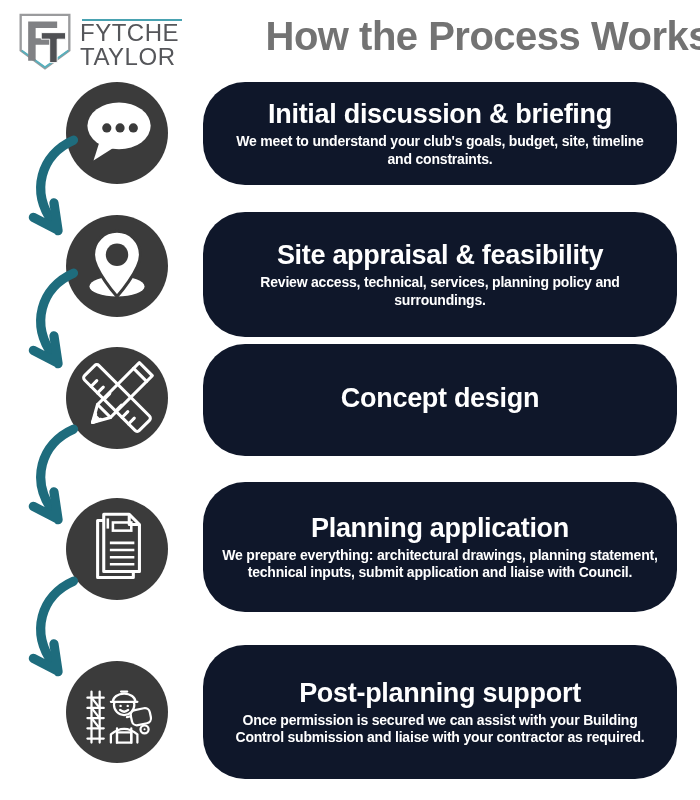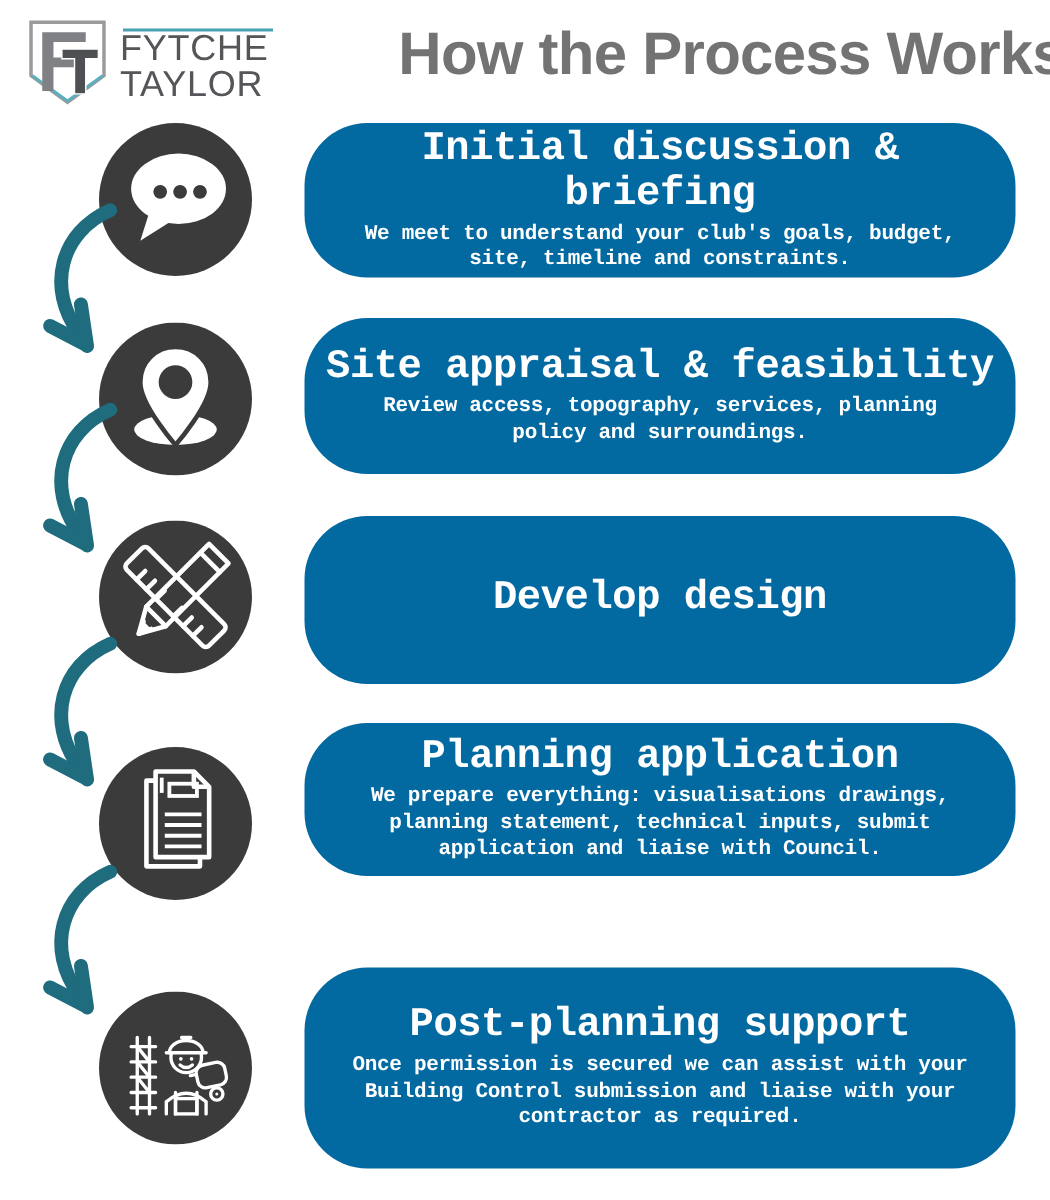--- a/index.html
+++ b/index.html
@@ -14,26 +14,26 @@
   .logo-topline{position:absolute;left:2px;top:4px;width:100px;height:2px;background:#49a2b1;}
   .logo-line{font-size:24px;line-height:0.98;color:#55565a;letter-spacing:0.5px;font-weight:400;}
   .main-title{
     position:absolute;left:216px;top:14px;width:494px;text-align:right;
     font-size:40px;font-weight:bold;color:#737373;letter-spacing:-0.5px;
   }
   
   .step-icon{position:absolute;left:66px;width:102px;height:102px;}
   .i1{top:82px;} .i2{top:215px;} .i3{top:347px;} .i4{top:498px;} .i5{top:661px;}
   .step-box{
-    position:absolute;left:203px;width:474px;background:#0369a1;border-radius:42px;
+    position:absolute;left:203px;width:474px;background:#0f172a;border-radius:42px;
     display:flex;flex-direction:column;align-items:center;justify-content:center;
-    color:#ffffff;text-align:center;box-sizing:border-box;padding:4px 14px;font-family:Liberation Mono, monospace;
+    color:#ffffff;text-align:center;box-sizing:border-box;padding:4px 14px;
   }
-  .b1{top:82px;height:103px;} .b2{top:212px;height:104px;}
-  .b3{top:344px;height:112px;} .b4{top:482px;height:102px;} .b5{top:645px;height:134px;}
+  .b1{top:82px;height:103px;} .b2{top:212px;height:125px;}
+  .b3{top:344px;height:112px;} .b4{top:482px;height:130px;} .b5{top:645px;height:134px;}
   .step-title{font-size:27px;font-weight:bold;letter-spacing:-0.3px;margin:0 0 3px 0;}
   .step-body{font-size:14px;font-weight:bold;letter-spacing:-0.2px;line-height:1.24;margin:0;}
   .w420{max-width:420px;} .w400{max-width:400px;}
   .b3 .step-body{font-size:16.5px;}
   
   .arrow{position:absolute;left:26px;width:60px;height:108px;}
   .a1{top:134px;} .a2{top:267px;} .a3{top:423px;} .a4{top:575px;}
 </style>
 </head>
 <body>
@@ -75,21 +75,21 @@
   </svg>
 
   <svg class="step-icon i2" viewBox="0 0 100 100">
     <circle cx="50" cy="50" r="50" fill="#3b3b3b"></circle>
     <ellipse cx="50" cy="70" rx="27" ry="10" fill="#ffffff"></ellipse>
     <path d="M50 16 C37 16 27 26 27 39 C27 54 50 80 50 80 C50 80 73 54 73 39 C73 26 63 16 50 16 Z" fill="#ffffff" stroke="#3b3b3b" stroke-width="3"></path>
     <circle cx="50" cy="39" r="11" fill="#3b3b3b"></circle>
   </svg>
   <div class="step-box b2">
     <h2 class="step-title">Site appraisal &amp; feasibility</h2>
-    <p class="step-body w400">Review access, topography, services, planning policy and surroundings.</p>
+    <p class="step-body w400">Review access, technical, services, planning policy and surroundings.</p>
   </div>
 
   <svg class="arrow a2" viewBox="0 0 58 105">
     <path d="M46 6 C14 20 4 56 26 86" stroke="#1e6c7d" stroke-width="9" fill="none" stroke-linecap="round"></path>
     <path d="M7 81 L30 93 M27 67 L31 94" stroke="#1e6c7d" stroke-width="9" fill="none" stroke-linecap="round"></path>
   </svg>
 
   <svg class="step-icon i3" viewBox="0 0 100 100">
     <circle cx="50" cy="50" r="50" fill="#3b3b3b"></circle>
     <g stroke="#ffffff" stroke-width="3" fill="none" stroke-linejoin="round" stroke-linecap="round">
@@ -99,21 +99,21 @@
       </g>
       <g transform="rotate(45 50 50)">
         <rect x="41" y="10" width="18" height="58"></rect>
         <path d="M41 18 h18"></path>
         <path d="M41 68 L50 84 L59 68"></path>
         <path d="M46.5 76 L50 84 L53.5 76" fill="#ffffff"></path>
       </g>
     </g>
   </svg>
   <div class="step-box b3">
-    <h2 class="step-title">Develop design</h2>
+    <h2 class="step-title">Concept design</h2>
   </div>
 
   <svg class="arrow a3" viewBox="0 0 58 105">
     <path d="M46 6 C14 20 4 56 26 86" stroke="#1e6c7d" stroke-width="9" fill="none" stroke-linecap="round"></path>
     <path d="M7 81 L30 93 M27 67 L31 94" stroke="#1e6c7d" stroke-width="9" fill="none" stroke-linecap="round"></path>
   </svg>
 
   <svg class="step-icon i4" viewBox="0 0 100 100">
     <circle cx="50" cy="50" r="50" fill="#3b3b3b"></circle>
     <g stroke="#ffffff" stroke-width="3" stroke-linejoin="round">
@@ -122,21 +122,21 @@
       <path d="M62 16 v10 h10" fill="none"></path>
     </g>
     <g stroke="#ffffff" stroke-width="2.5" fill="none">
       <rect x="46" y="24" width="18" height="8"></rect>
       <path d="M41 20 v10"></path>
       <path d="M43 44 h24 M43 51 h24 M43 58 h24 M43 65 h24"></path>
     </g>
   </svg>
   <div class="step-box b4">
     <h2 class="step-title">Planning application</h2>
-    <p class="step-body">We prepare everything: visualisations drawings, planning statement, technical inputs, submit application and liaise with Council.</p>
+    <p class="step-body">We prepare everything: architectural drawings, planning statement, technical inputs, submit application and liaise with Council.</p>
   </div>
 
   <svg class="arrow a4" viewBox="0 0 58 105">
     <path d="M46 6 C14 20 4 56 26 86" stroke="#1e6c7d" stroke-width="9" fill="none" stroke-linecap="round"></path>
     <path d="M7 81 L30 93 M27 67 L31 94" stroke="#1e6c7d" stroke-width="9" fill="none" stroke-linecap="round"></path>
   </svg>
 
   <svg class="step-icon i5" viewBox="0 0 100 100">
     <circle cx="50" cy="50" r="50" fill="#3b3b3b"></circle>
     <g stroke="#ffffff" stroke-width="2.2" fill="none" stroke-linecap="round">

